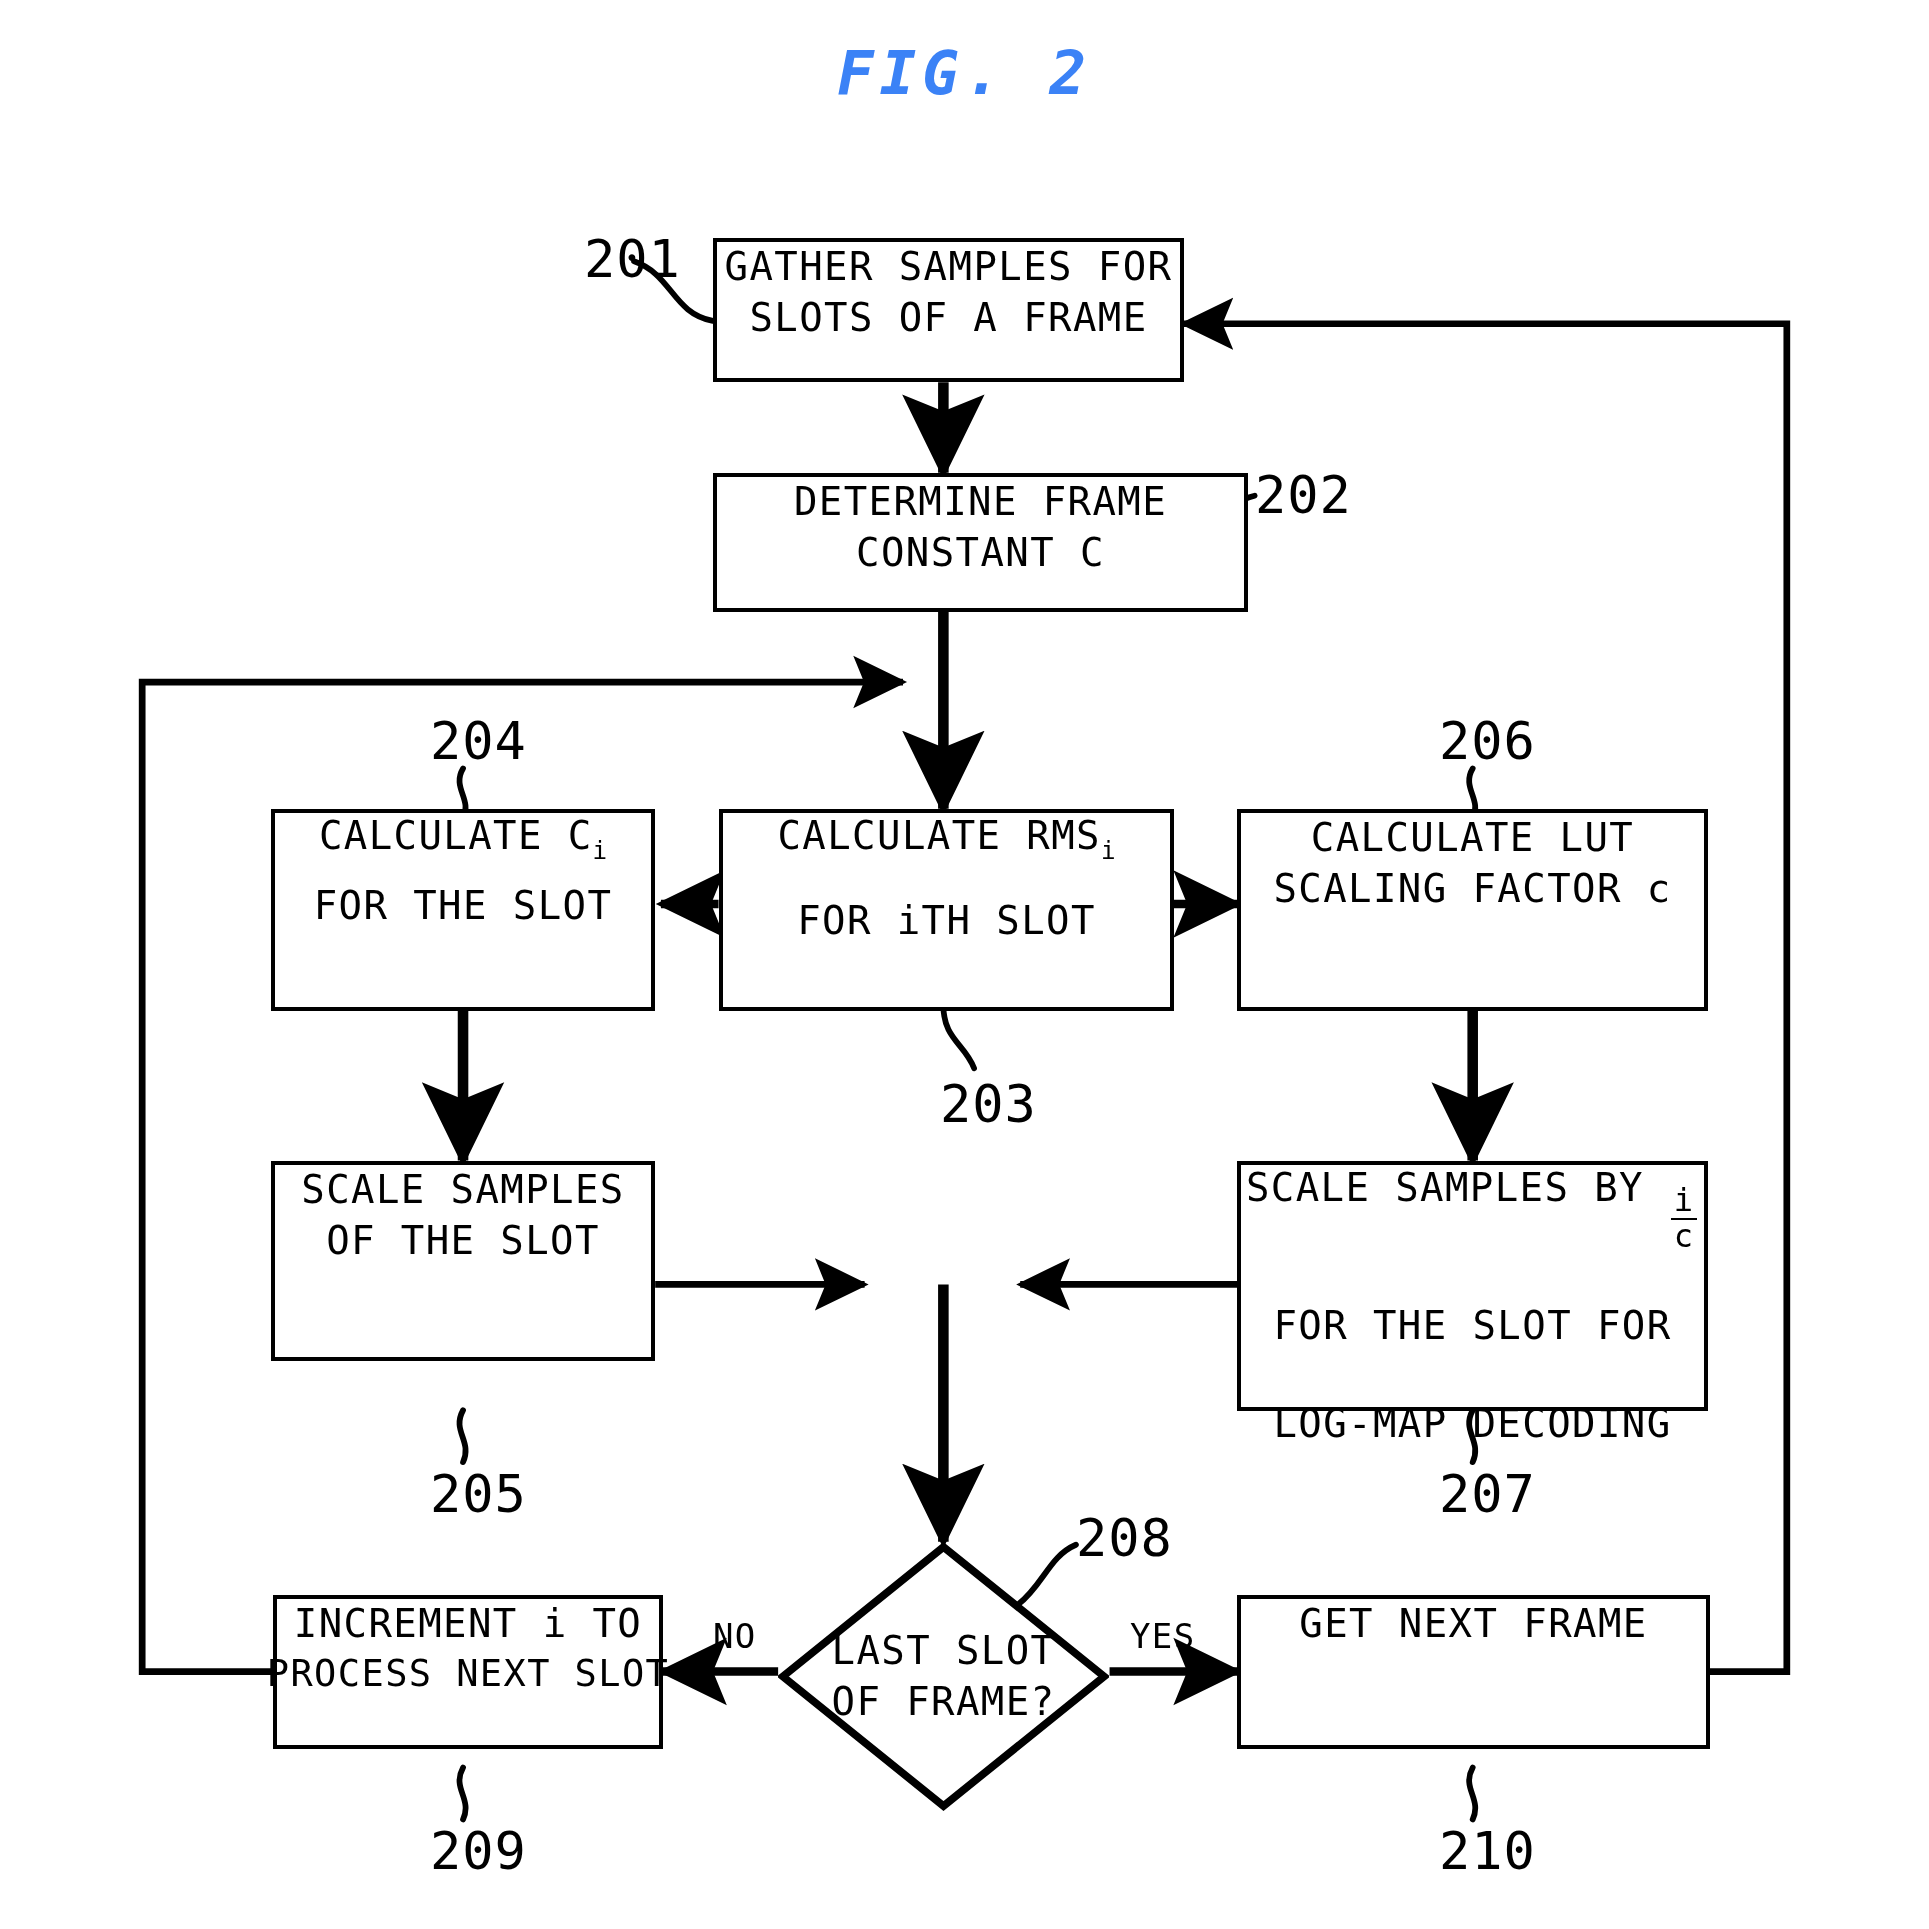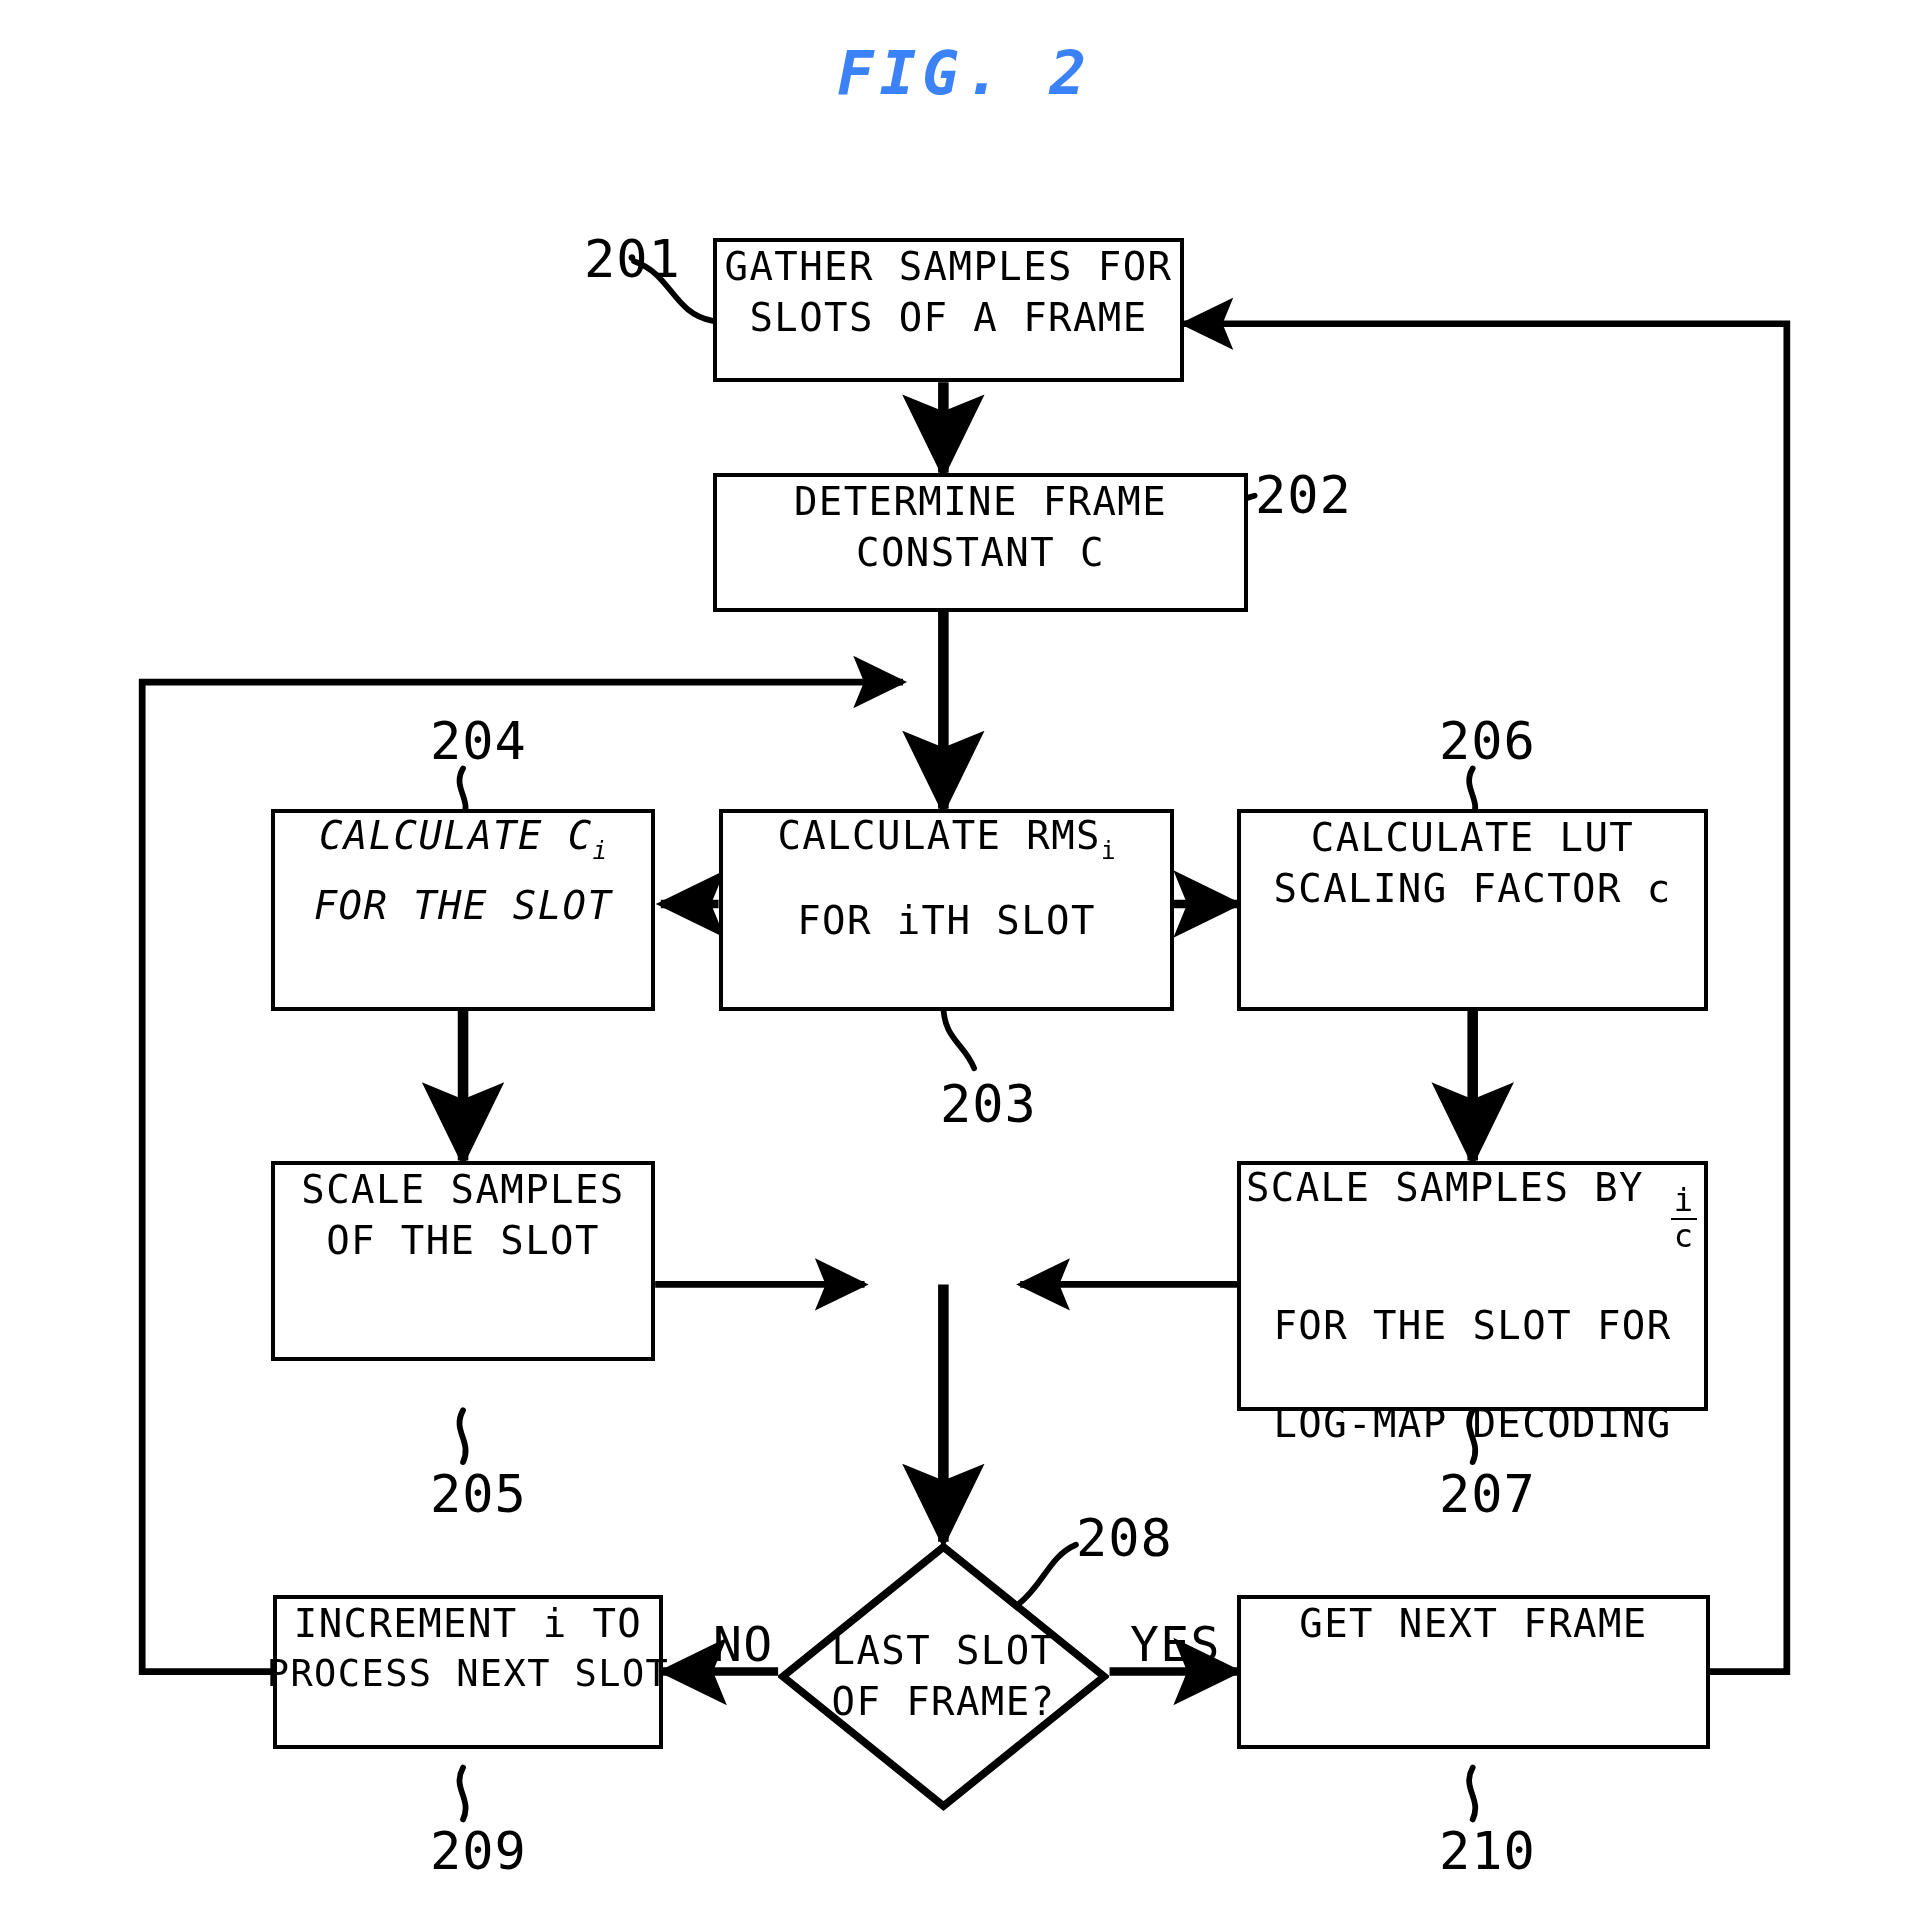--- a/index.html
+++ b/index.html
@@ -104,21 +104,21 @@
     font-family: "DejaVu Sans Mono", "Liberation Mono", monospace;
     font-size: 52px;
     letter-spacing: 1px;
     color: #000;
     white-space: nowrap;
   }
   
   .branch {
     position: absolute;
     font-family: "DejaVu Sans Mono", "Liberation Mono", monospace;
-    font-size: 48px;
+    font-size: 34px;
     letter-spacing: 1.4px;
     color: #000;
     white-space: nowrap;
   }
   
   #wires {
     position: absolute;
     left: 0; top: 0;
     width: 1929px;
     height: 1929px;
@@ -190,21 +190,21 @@
     <div class="line">SLOTS OF A FRAME</div>
   </div>
   <div class="ref" style="left:584px; top:229px;">201</div>
 
   <div class="box" id="box-202" style="left:713px; top:473px; width:535px; height:139px;">
     <div class="line">DETERMINE FRAME</div>
     <div class="line">CONSTANT C</div>
   </div>
   <div class="ref" style="left:1255px; top:465px;">202</div>
 
-  <div class="box" id="box-204" style="left:271px; top:809px; width:384px; height:202px;font-style:italic;">
+  <div class="box" id="box-204" style="left:271px; top:809px; width:384px; height:202px;">
     <div class="line tight">
       <span>CALCULATE C</span><span class="sub">i</span>
     </div>
     <div class="line tight" style="margin-top:17.3px;">FOR THE SLOT</div>
   </div>
   <div class="ref" style="left:430px; top:711px;">204</div>
 
   <div class="box" id="box-203" style="left:719px; top:809px; width:455px; height:202px;">
     <div class="line tight">
       <span>CALCULATE RMS</span><span class="sub">i</span>

